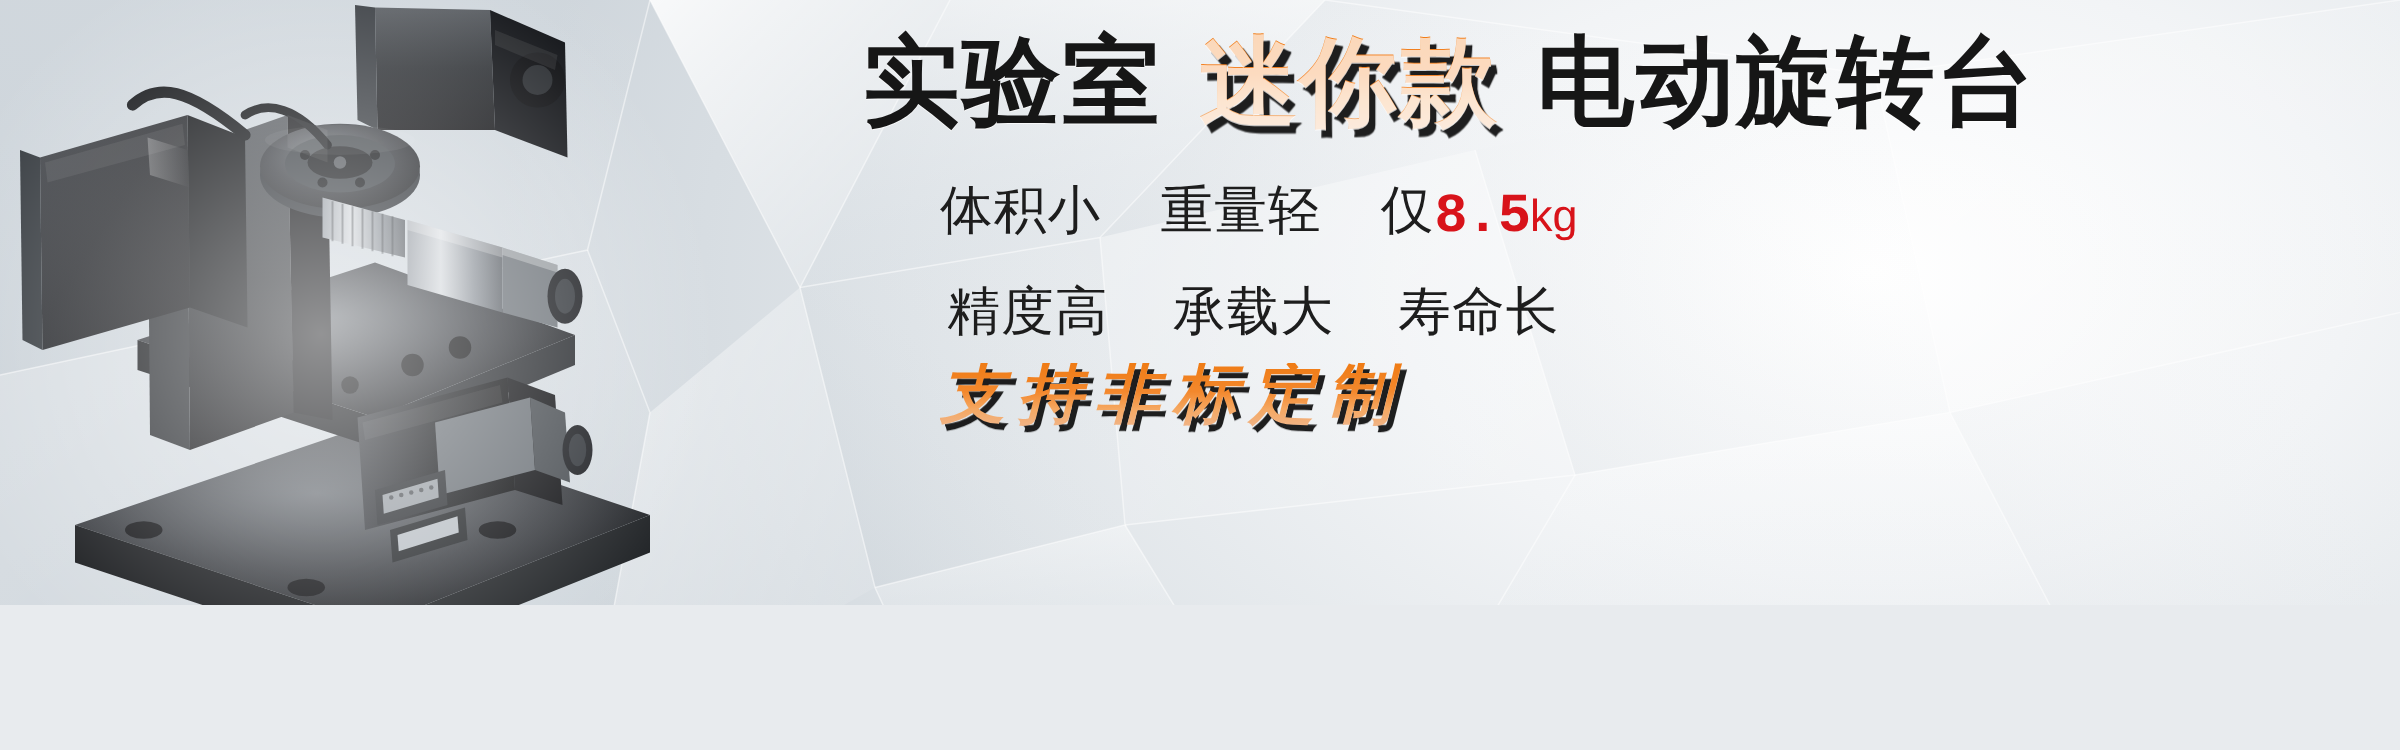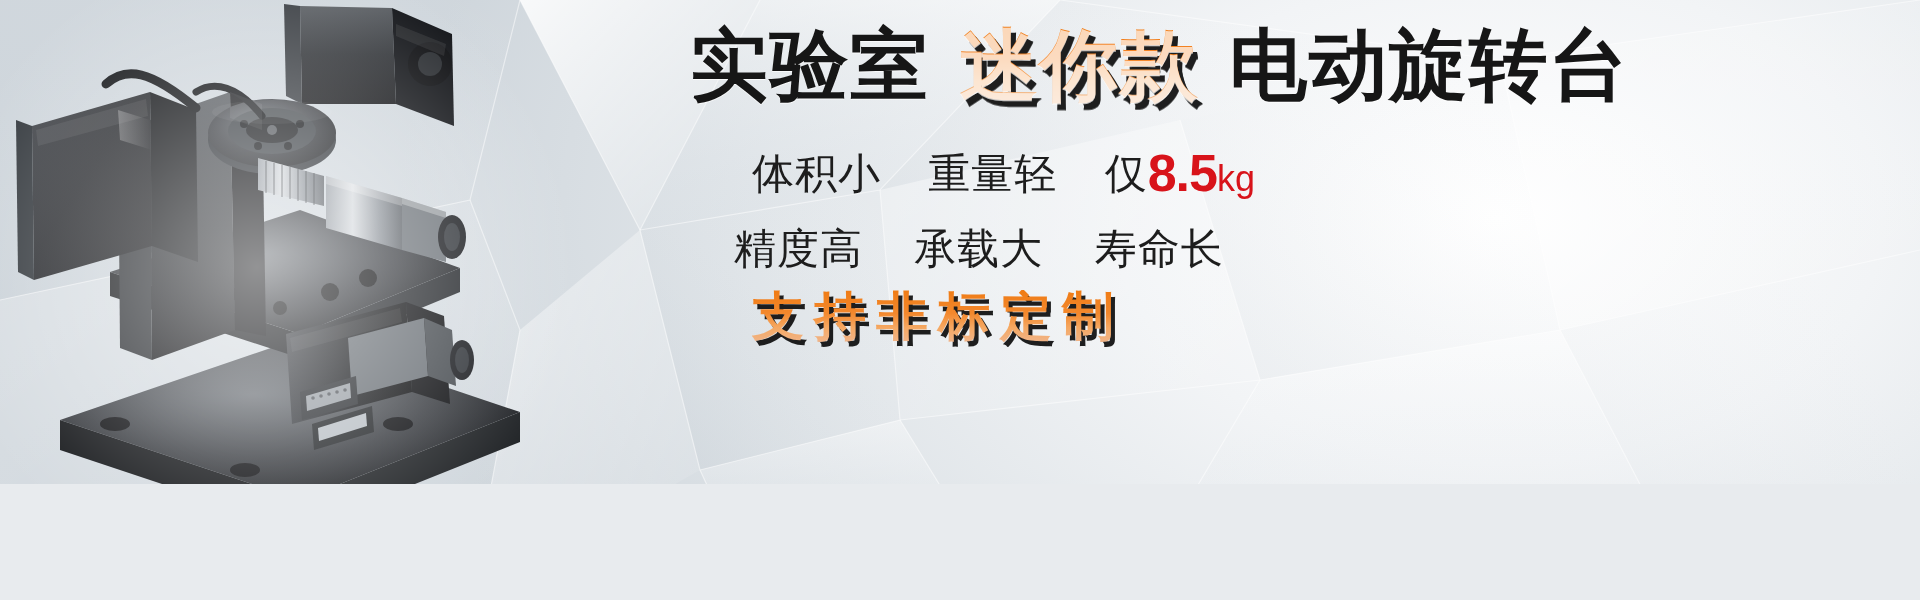--- a/index.html
+++ b/index.html
@@ -47,39 +47,41 @@
     filter:drop-shadow(5px 6px 0px rgba(12,12,12,.92));
     padding:0 6px;
   }
   .line2{
     position:absolute;left:62px;top:147px;white-space:nowrap;
     font-size:42px;line-height:1;color:#1d1d1d;font-weight:400;
     letter-spacing:1px;
   }
   .line2 .sp{display:inline-block;width:22px;}
   .kgnum{
-    color:#d8131a;font-weight:700;font-size:52px;letter-spacing:-1px;
+    color:#d8131a;font-weight:700;font-size:44px;letter-spacing:-1px;
     vertical-align:-3px;
+    font-family:Liberation Mono, monospace;
   }
   .kgunit{
     color:#d8131a;font-weight:400;font-size:36px;letter-spacing:0;
     vertical-align:-3px;
   }
   .line3{
-    position:absolute;left:44px;top:228px;white-space:nowrap;
+    position:absolute;left:68px;top:228px;white-space:nowrap;
     font-size:42px;line-height:1;color:#1d1d1d;font-weight:400;letter-spacing:1px;
   }
   .line3 .sp{display:inline-block;width:26px;}
   .line4{
     position:absolute;left:62px;top:290px;white-space:nowrap;
     font-size:52px;line-height:1;font-weight:700;letter-spacing:10px;
     background:linear-gradient(180deg,#ef7b14 0%,#f3882d 45%,#f5a862 72%,#f0b488 100%);
     -webkit-background-clip:text;background-clip:text;
     color:transparent;-webkit-text-fill-color:transparent;
     filter:drop-shadow(4px 5px 0px rgba(12,12,12,.92));
+    font-style:italic;
   }
   .line5{
     position:absolute;left:0px;top:366px;white-space:nowrap;
     font-size:40px;line-height:1;color:#262626;font-weight:400;letter-spacing:1px;
   }
 </style>
 </head>
 <body>
 
 <div class="banner">

